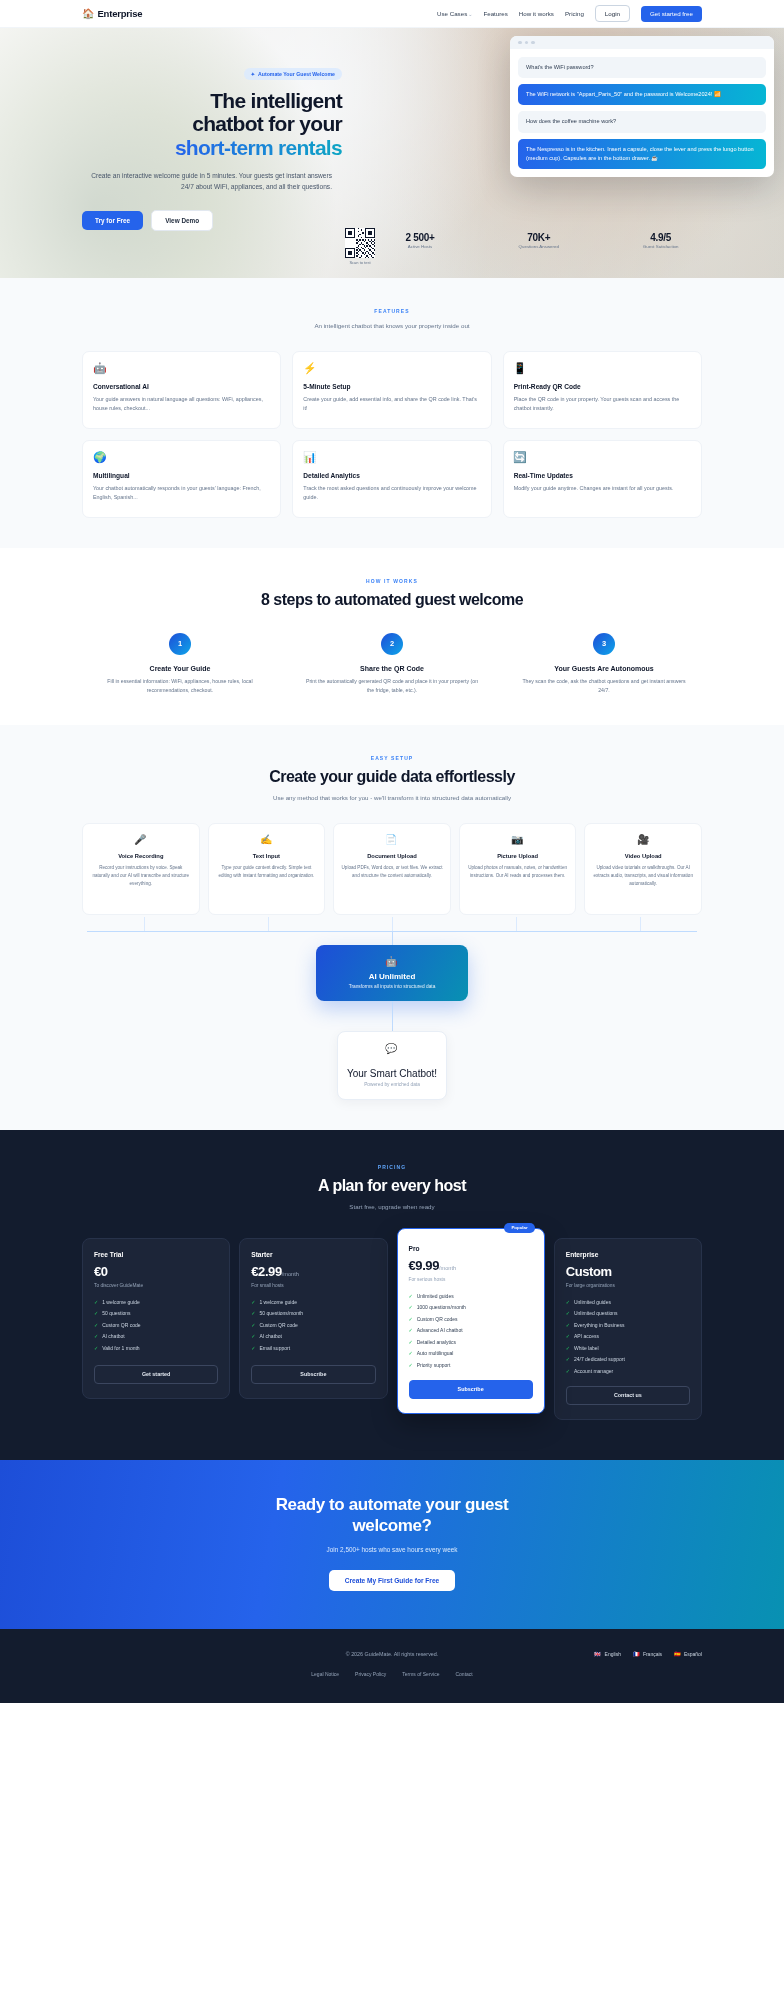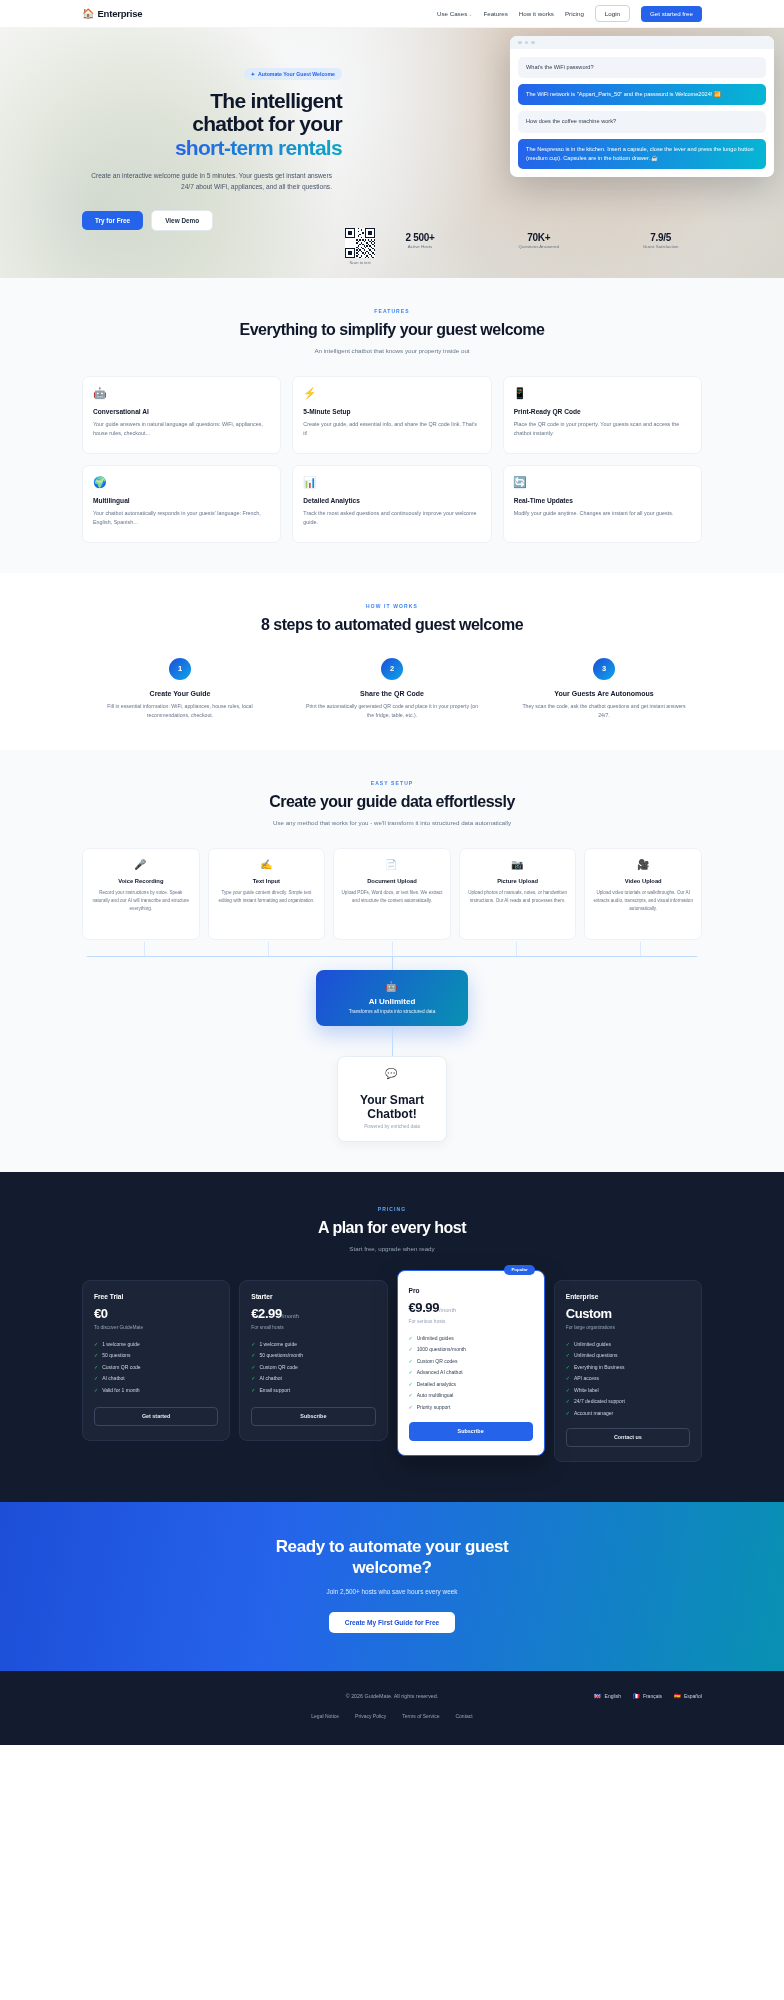--- a/index.html
+++ b/index.html
@@ -189,21 +189,21 @@
 
   .conn2 { width: 1px; height: 30px; background: #bfdbfe; margin: 0 auto; }
 
   .bot-box {
     width: 110px; margin: 0 auto; background: #fff;
     border: 1px solid #e8eef6; border-radius: 8px;
     text-align: center; padding: 11px 8px 12px;
     box-shadow: 0 3px 12px rgba(15,23,42,0.05);
   }
   .bot-icon { font-size: 10px; display: block; margin-bottom: 5px; color: #94a3b8; }
-  .bot-title { font-size: 12px; font-weight: bold; color: #0f172a; margin-top: 14px; }
+  .bot-title { font-size: 10px; font-weight: normal; color: #0f172a; margin-top: 14px; }
   .bot-sub { font-size: 4.8px; color: #94a3b8; margin-top: 3px; }
 
   
   .pricing { background: #131c2e; padding: 34px 0 40px; }
   .pricing .eyebrow { color: #60a5fa; }
   .pricing .sec-title { color: #fff; }
   .pricing .sec-sub { color: #94a3b8; }
   .plans { display: grid; grid-template-columns: repeat(4, 1fr); gap: 9px; margin-top: 26px; align-items: start; }
   .plan {
     background: #1c2538; border: 1px solid #27324a; border-radius: 8px;
@@ -410,30 +410,29 @@
   <div class="hero-stats">
     <div class="stat">
       <div class="stat-val">2 500+</div>
       <div class="stat-lbl">Active Hosts</div>
     </div>
     <div class="stat">
       <div class="stat-val">70K+</div>
       <div class="stat-lbl">Questions Answered</div>
     </div>
     <div class="stat">
-      <div class="stat-val">7.9/5</div>
+      <div class="stat-val">4.9/5</div>
       <div class="stat-lbl">Guest Satisfaction</div>
     </div>
   </div>
 </div>
 
 <div class="section bg-light">
   <div class="wrap">
     <div class="eyebrow">FEATURES</div>
-    <div class="sec-title">Everything to simplify your guest welcome</div>
     <div class="sec-sub">An intelligent chatbot that knows your property inside out</div>
 
     <div class="grid3">
       <div class="fcard">
         <span class="fcard-icon">🤖</span>
         <div class="fcard-title">Conversational AI</div>
         <div class="fcard-desc">Your guide answers in natural language all questions: WiFi, appliances, house rules, checkout...</div>
       </div>
       <div class="fcard">
         <span class="fcard-icon">⚡</span>

